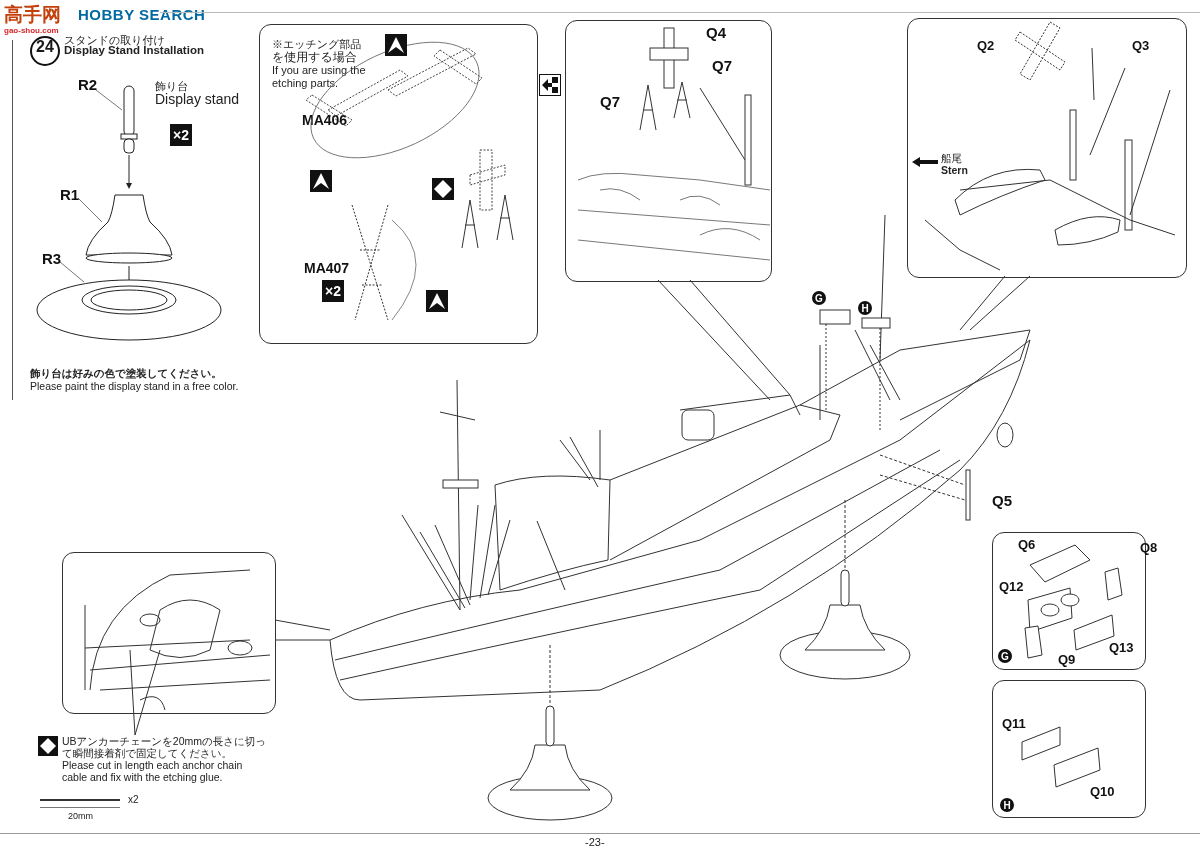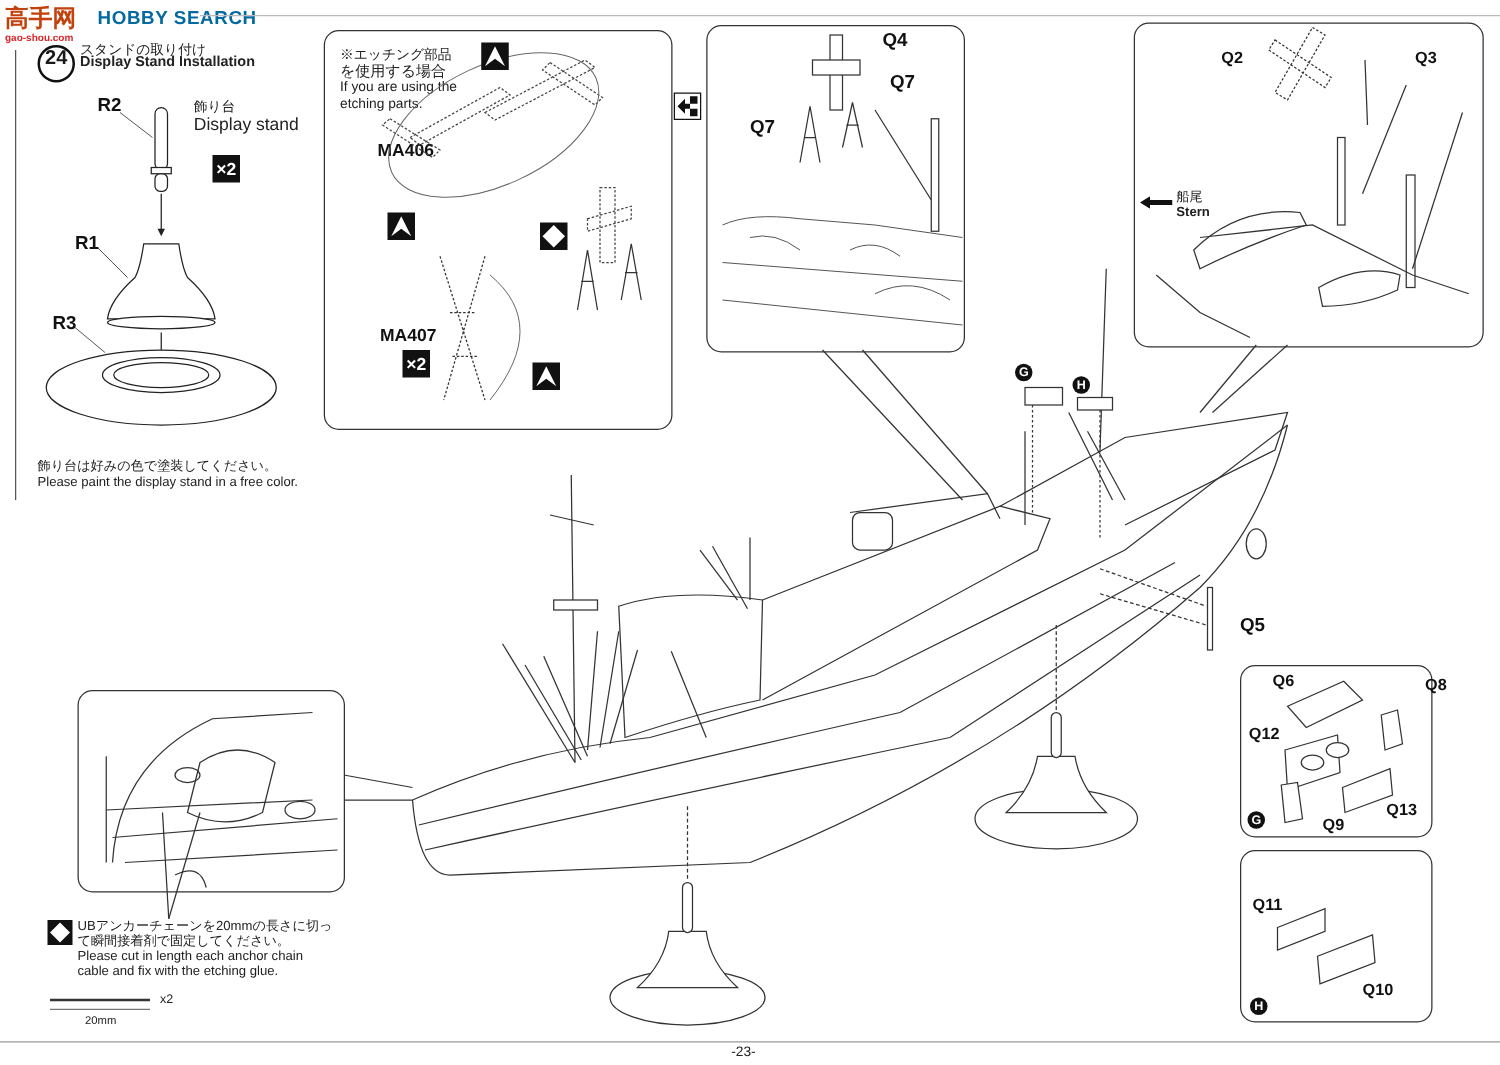--- a/index.html
+++ b/index.html
@@ -50,21 +50,21 @@
   <line x1="96" y1="90" x2="122" y2="110" stroke="#555" stroke-width="0.8"></line>
   <line x1="78" y1="198" x2="102" y2="222" stroke="#555" stroke-width="0.8"></line>
   <line x1="60" y1="262" x2="84" y2="282" stroke="#555" stroke-width="0.8"></line>
 </svg>
 <div class="lbl" style="left:78px;top:76px;">R2</div>
 <div class="lbl" style="left:60px;top:186px;">R1</div>
 <div class="lbl" style="left:42px;top:250px;">R3</div>
 <div class="txt" style="left:155px;top:80px;font-size:11px;">飾り台</div>
 <div class="txt" style="left:155px;top:93px;font-size:14px;">Display stand</div>
 <div class="blk" style="left:170px;top:124px;width:22px;height:22px;font-size:14px;">×2</div>
-<div class="txt" style="left:30px;top:367px;">飾り台は好みの色で塗装してください。</div>
+<div class="txt" style="left:30px;top:367px;font-weight:bold;">飾り台は好みの色で塗装してください。</div>
 <div class="txt" style="left:30px;top:380px;">Please paint the display stand in a free color.</div>
 
 <div class="panel" style="left:259px;top:24px;width:277px;height:318px;"></div>
 <div class="txt" style="left:272px;top:38px;font-size:11px;">※エッチング部品</div>
 <div class="txt" style="left:272px;top:51px;font-size:12px;">を使用する場合</div>
 <div class="txt" style="left:272px;top:64px;font-size:11px;">If you are using the</div>
 <div class="txt" style="left:272px;top:77px;font-size:11px;">etching parts.</div>
 <div class="lbl" style="left:274px;top:112px;font-size:14px;margin-left:28px;">MA406</div>
 <div class="lbl" style="left:304px;top:260px;font-size:14px;">MA407</div>
 <div class="blk" style="left:322px;top:280px;width:22px;height:22px;font-size:14px;">×2</div>

